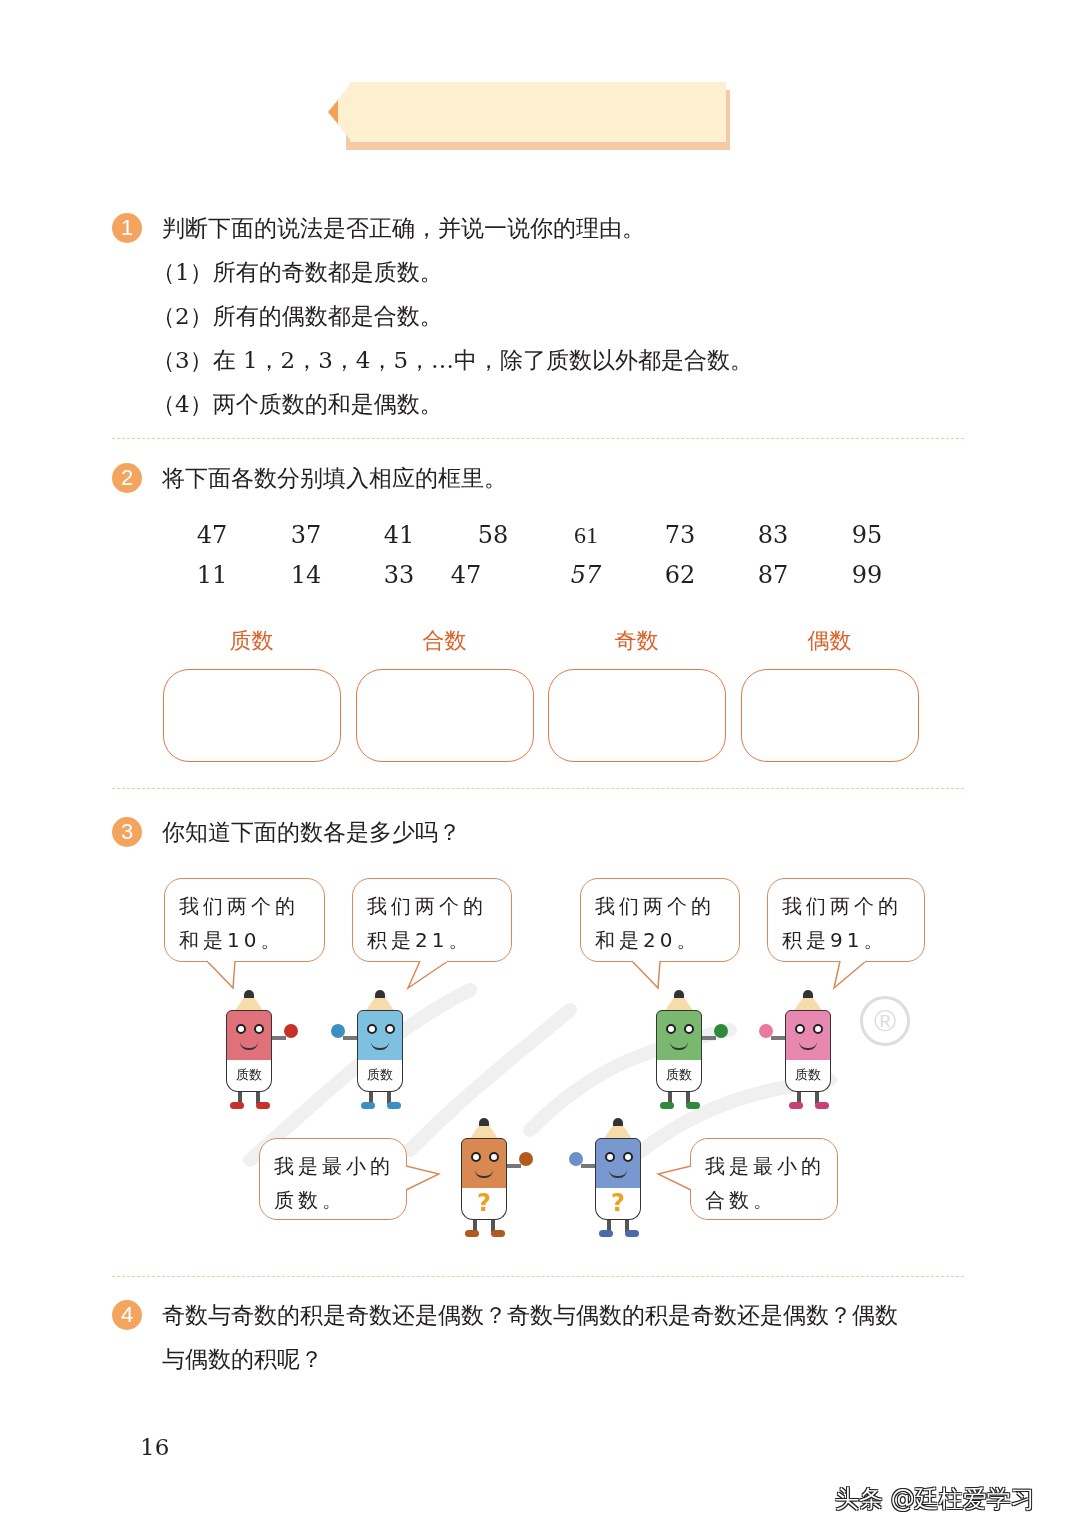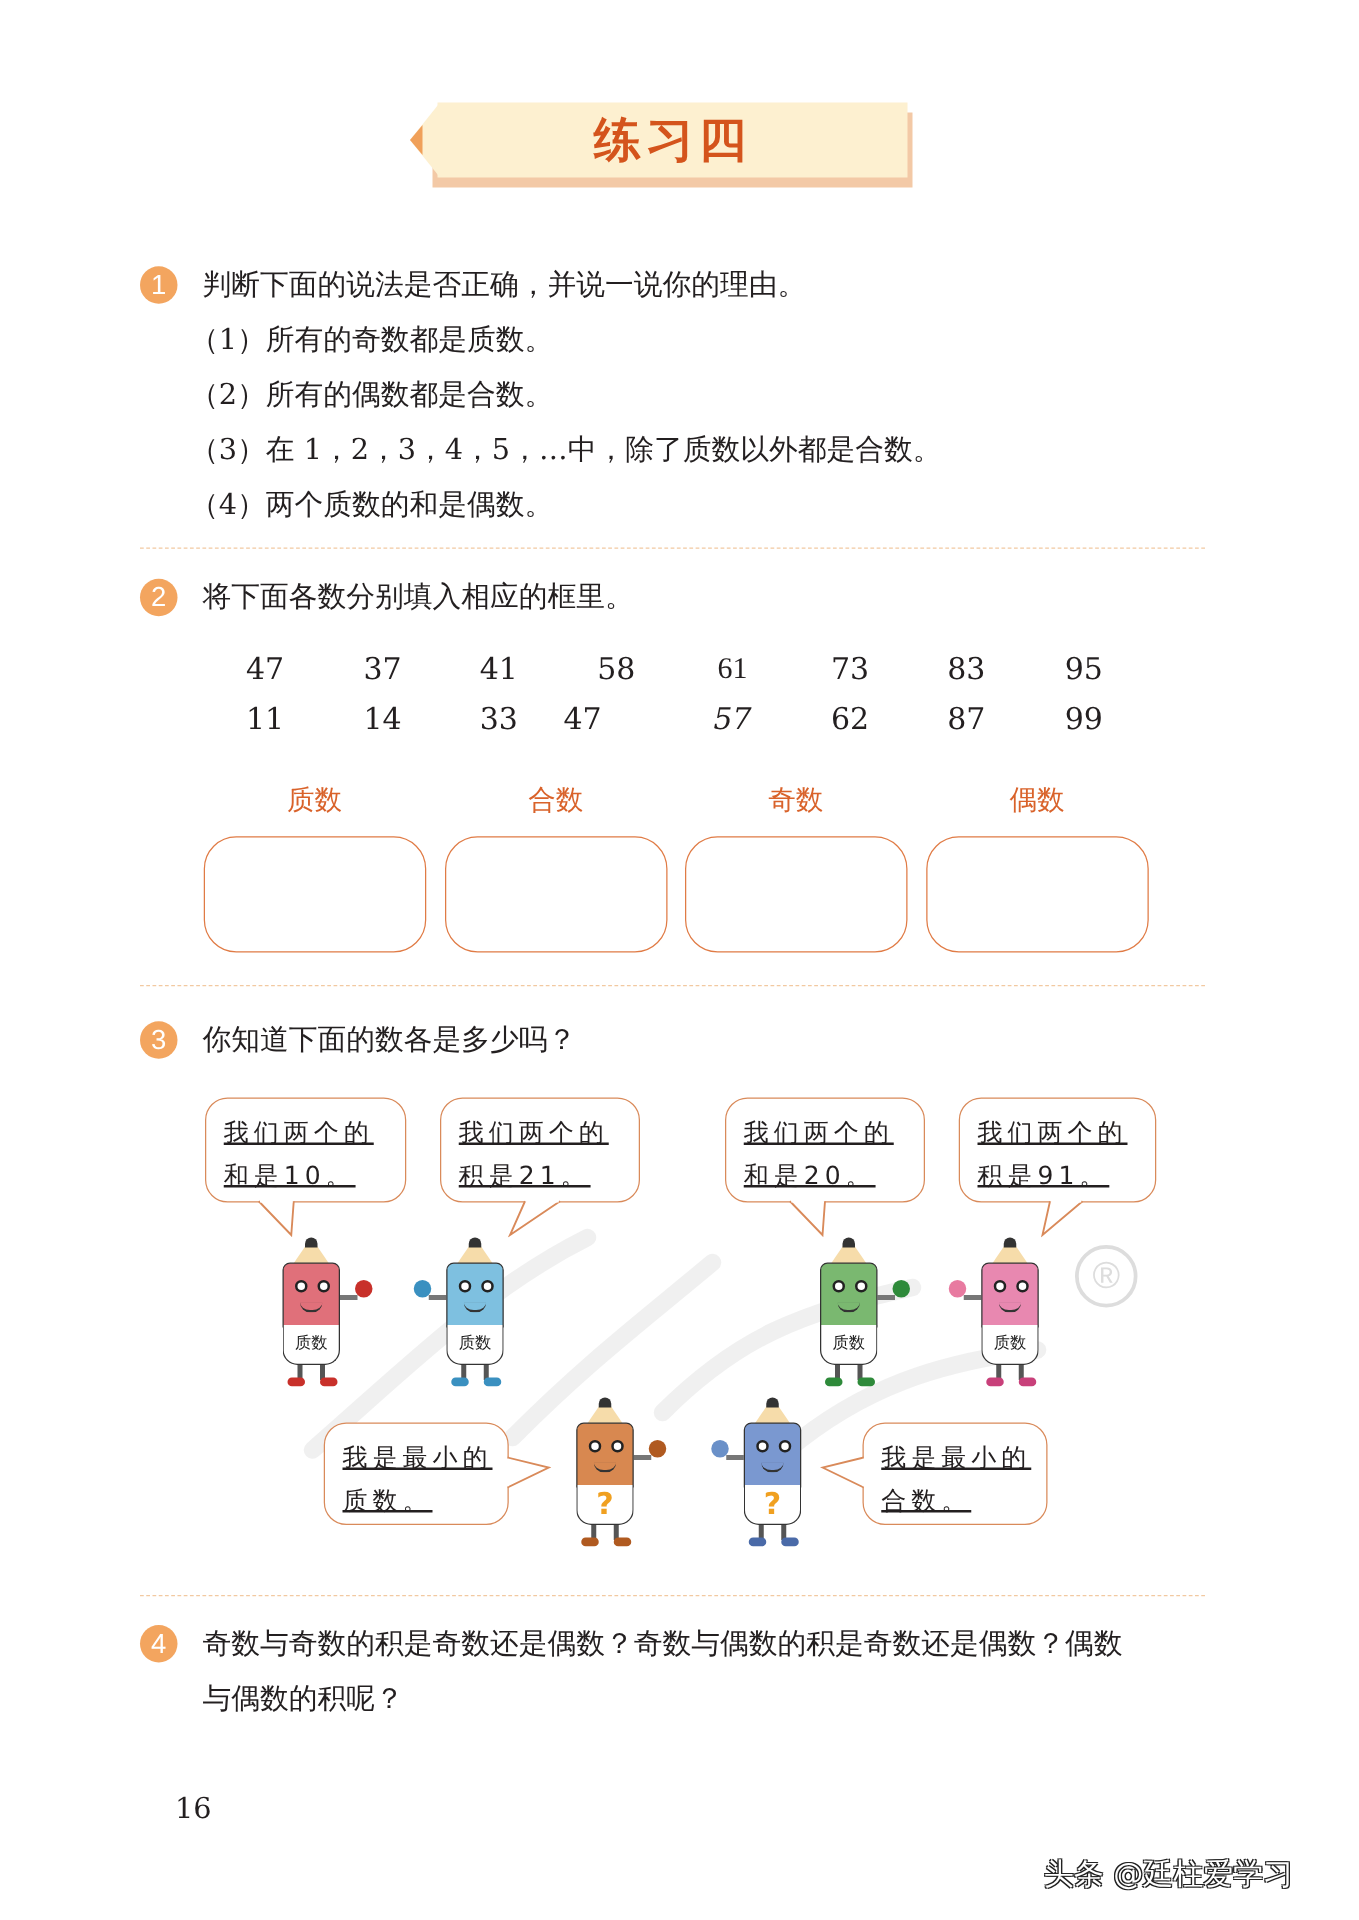--- a/index.html
+++ b/index.html
@@ -29,21 +29,21 @@
   
   .num { position: absolute; width: 60px; text-align: center; font-size: 24px; line-height: 30px; }
 
   
   .cat-label { position: absolute; width: 177px; text-align: center; color: #d9622a; font-size: 22px; line-height: 30px; }
   .cat-box { position: absolute; width: 178px; height: 93px; border: 1.5px solid #e07b45; border-radius: 26px; background: #fff; }
 
   
   .bubble { position: absolute; border: 1.5px solid #d98a5a; border-radius: 18px; background: #fff; padding: 10px 14px;
     font-family: "DejaVu Sans", "Liberation Sans", sans-serif; font-size: 20px; line-height: 34px; letter-spacing: 4px; color: #231f20; }
-  .bubble .line { display: block; white-space: nowrap; text-decoration: underline; }
+  .bubble .line { display: block; white-space: nowrap; }
   .tail { position: absolute; width: 0; height: 0; }
 
   
   .pencil { position: absolute; width: 70px; height: 120px; }
   .pencil .tip { position: absolute; left: 20px; top: 0; width: 0; height: 0;
     border-left: 15px solid transparent; border-right: 15px solid transparent; border-bottom: 22px solid #f6dcaa; }
   .pencil .lead { position: absolute; left: 30px; top: 0; width: 10px; height: 8px; background: #333; border-radius: 5px 5px 0 0; }
   .pencil .shaft { position: absolute; left: 12px; top: 20px; width: 46px; height: 52px; border-radius: 6px 6px 0 0; border: 1.5px solid #333; }
   .pencil .eye { position: absolute; top: 34px; width: 10px; height: 10px; background: #fff; border: 2px solid #222; border-radius: 50%; }
   .pencil .smile { position: absolute; left: 26px; top: 52px; width: 18px; height: 8px; border-bottom: 2px solid #333; border-radius: 0 0 10px 10px; }
@@ -64,21 +64,20 @@
     color: #fff; text-shadow: 1px 1px 0 #222, -1px -1px 0 #222, 1px -1px 0 #222, -1px 1px 0 #222; white-space: nowrap; }
 </style>
 </head>
 <body>
 
 <div class="banner">
   <div class="shadow"></div>
   <div class="body"></div>
   <div class="arrow"></div>
   <div class="arrow-tip"></div>
-  <div class="title">练习四</div>
 </div>
 
 <div class="badge" style="left:112px;top:213px;">1</div>
 <div class="qtext" style="left:162px;top:213px;">判断下面的说法是否正确，并说一说你的理由。</div>
 <div class="sub" style="left:152px;top:257px;">（1）所有的奇数都是质数。</div>
 <div class="sub" style="left:152px;top:301px;">（2）所有的偶数都是合数。</div>
 <div class="sub" style="left:152px;top:345px;">（3）在 1，2，3，4，5，…中，除了质数以外都是合数。</div>
 <div class="sub" style="left:152px;top:389px;">（4）两个质数的和是偶数。</div>
 
 <div class="divider" style="top:438px;"></div>

